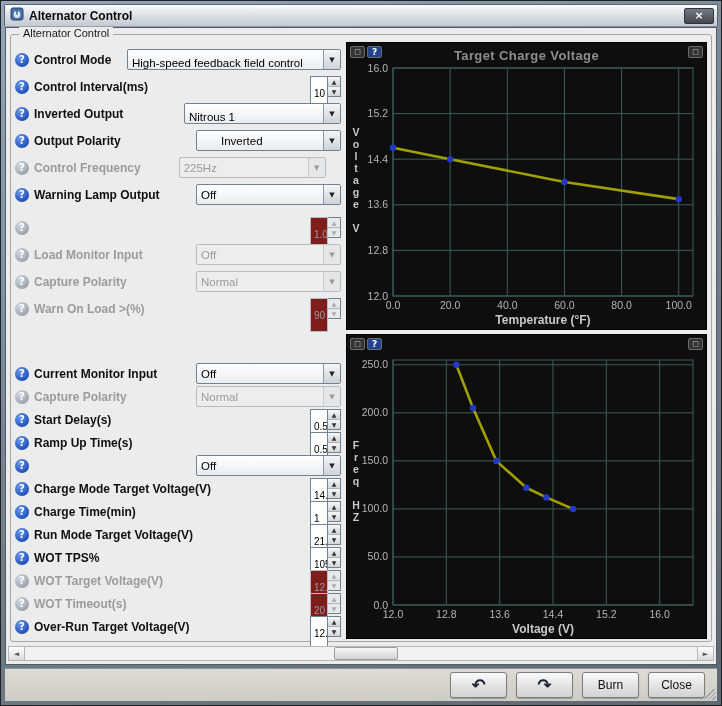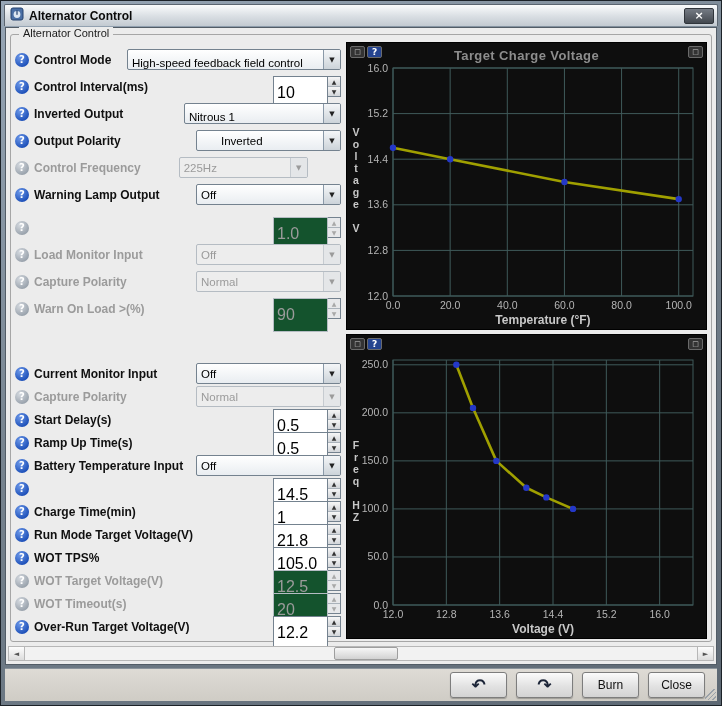--- a/index.html
+++ b/index.html
@@ -33,26 +33,26 @@
   .combo{margin-left:auto;height:21px;border:1px solid #74828f;background:linear-gradient(#ffffff,#e9edf1);
     display:flex;align-items:center;border-radius:2px;overflow:hidden;flex:none;}
   .combo-val{flex:1;font-size:11.5px;padding:0 4px;white-space:nowrap;overflow:hidden;color:#000;}
   .combo-arrow{width:17px;align-self:stretch;border-left:1px solid #8a99a8;
     background:linear-gradient(#f4f6f8,#ccd3d9);display:flex;align-items:center;justify-content:center;font-size:7px;color:#222;}
   .disabled .combo{background:#ededed;border-color:#b5bcc3;}
   .disabled .combo-val{color:#9b9b9b;}
   .disabled .combo-arrow{color:#9b9b9b;background:#e4e6e8;border-color:#c6cbd0;}
 
   .spin{margin-left:auto;display:flex;height:21px;flex:none;width:68px;}
-  .spin-box{flex:1;border:1px solid #74828f;background:#fff;font-size:16px;display:flex;align-items:center;padding:16px 3px;color:#000;overflow:hidden;}
+  .spin-box{flex:1;border:1px solid #74828f;background:#fff;font-size:10px;display:flex;align-items:center;padding:16px 3px;color:#000;overflow:hidden;margin-left:37px;}
   .spin-btns{width:13px;display:flex;flex-direction:column;border:1px solid #74828f;border-left:none;}
   .spin-btn{flex:1;display:flex;align-items:center;justify-content:center;font-size:6px;
     background:linear-gradient(#f6f6f6,#d3d6da);color:#333;}
   .spin-btn:first-child{border-bottom:1px solid #aab2ba;}
-  .disabled .spin-box{background:#14532d;color:#9b9b9b;border-color:#b5bcc3;}
+  .disabled .spin-box{background:#7f1d1d;color:#9b9b9b;border-color:#b5bcc3;}
   .disabled .spin-btn{color:#a8a8a8;background:#e7e8ea;}
 
   .charts{flex:1;display:flex;flex-direction:column;gap:4px;min-width:0;}
   .chart{position:relative;background:#0e0e0e;border:1px solid #000;overflow:hidden;}
   .chart-top{height:288px;flex:none;}
   .chart-bottom{flex:1;}
   .chart-title{position:absolute;top:5px;left:0;right:0;text-align:center;font-size:13px;font-weight:bold;
     color:#8d8d8d;letter-spacing:.4px;z-index:2;}
   .chart-btns{position:absolute;top:3px;display:flex;gap:2px;z-index:2;}
   .chart-btns.left{left:3px;} .chart-btns.right{right:3px;}
@@ -132,21 +132,21 @@
               <span class="help glyph">?</span>
               <span class="flabel">Output Polarity</span>
               <div class="combo" style="width: 145px; padding-left: 20px;">
                 <span class="combo-val">Inverted</span>
                 <span class="combo-arrow glyph">▼</span>
               </div>
             </div>
             <div class="frow disabled">
               <span class="help glyph">?</span>
               <span class="flabel">Control Frequency</span>
-              <div class="combo" style="width: 129px; margin-left: 38px;">
+              <div class="combo" style="width: 147px; margin-left: 38px;">
                 <span class="combo-val">225Hz</span>
                 <span class="combo-arrow glyph">▼</span>
               </div>
             </div>
             <div class="frow">
               <span class="help glyph">?</span>
               <span class="flabel">Warning Lamp Output</span>
               <div class="combo" style="width: 145px;">
                 <span class="combo-val">Off</span>
                 <span class="combo-arrow glyph">▼</span>
@@ -224,28 +224,28 @@
               <div class="spin">
                 <div class="spin-box">0.5</div>
                 <div class="spin-btns">
                   <div class="spin-btn glyph">▲</div>
                   <div class="spin-btn glyph">▼</div>
                 </div>
               </div>
             </div>
             <div class="frow compact">
               <span class="help glyph">?</span>
-              <span class="flabel">Battery Temperature Input</span>
               <div class="combo" style="width: 145px;">
                 <span class="combo-val">Off</span>
                 <span class="combo-arrow glyph">▼</span>
               </div>
             </div>
             <div class="frow compact">
               <span class="help glyph">?</span>
+              <span class="flabel">Charge Mode Target Voltage(V)</span>
               <div class="spin">
                 <div class="spin-box">14.5</div>
                 <div class="spin-btns">
                   <div class="spin-btn glyph">▲</div>
                   <div class="spin-btn glyph">▼</div>
                 </div>
               </div>
             </div>
             <div class="frow compact">
               <span class="help glyph">?</span>

